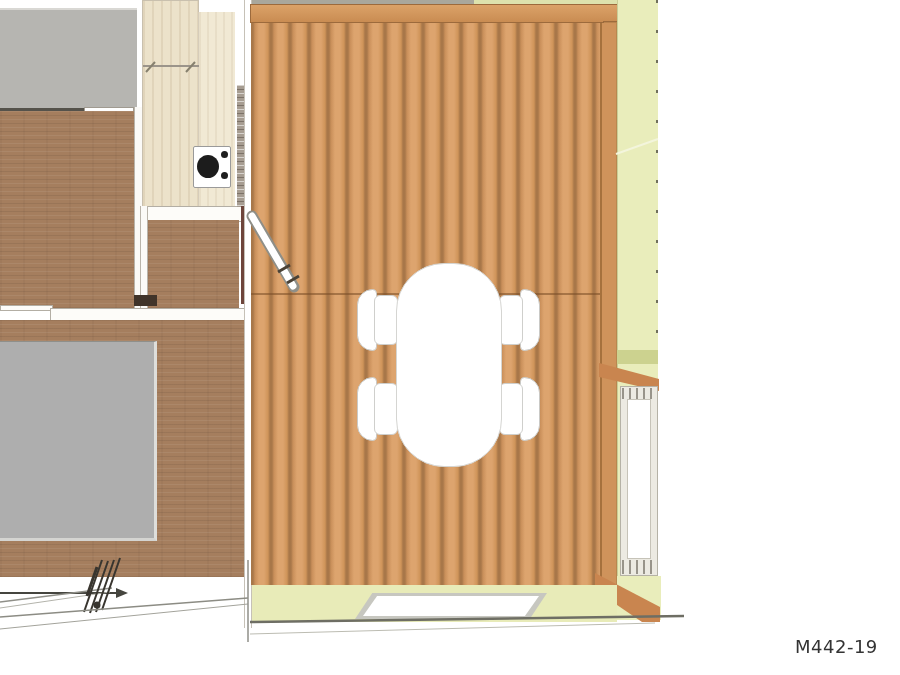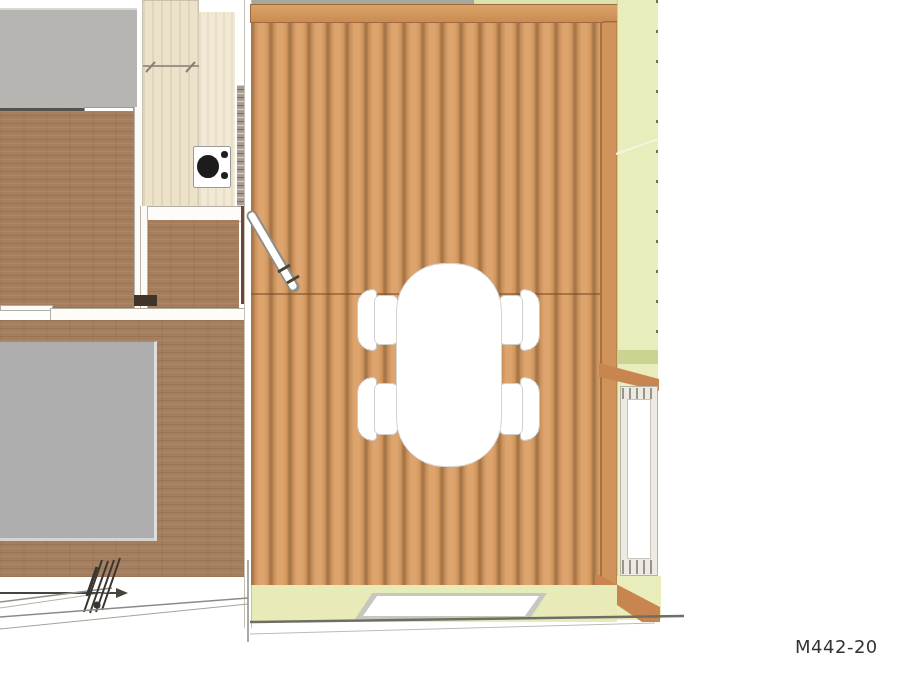--- a/index.html
+++ b/index.html
@@ -154,14 +154,14 @@
     <circle cx="97" cy="605" r="3.5" fill="#38352f"></circle>
 
     <line x1="0" y1="617" x2="248" y2="598" stroke="#8c8c84" stroke-width="1.5"></line>
     <line x1="0" y1="629" x2="248" y2="604" stroke="#a3a39b" stroke-width="1"></line>
     <line x1="248" y1="560" x2="248" y2="642" stroke="#8f8f88" stroke-width="1.5"></line>
 
     <line x1="250" y1="622" x2="684" y2="616" stroke="#6e6e64" stroke-width="2.5"></line>
     <line x1="250" y1="634" x2="655" y2="623" stroke="#bcbcb2" stroke-width="1"></line>
   </svg>
 
-  <div class="abs plan-label" style="left:795px;top:636px;">M442-20</div>
+  <div class="abs plan-label" style="left:795px;top:636px;">M442-19</div>
 </div>
 
 </body></html>

